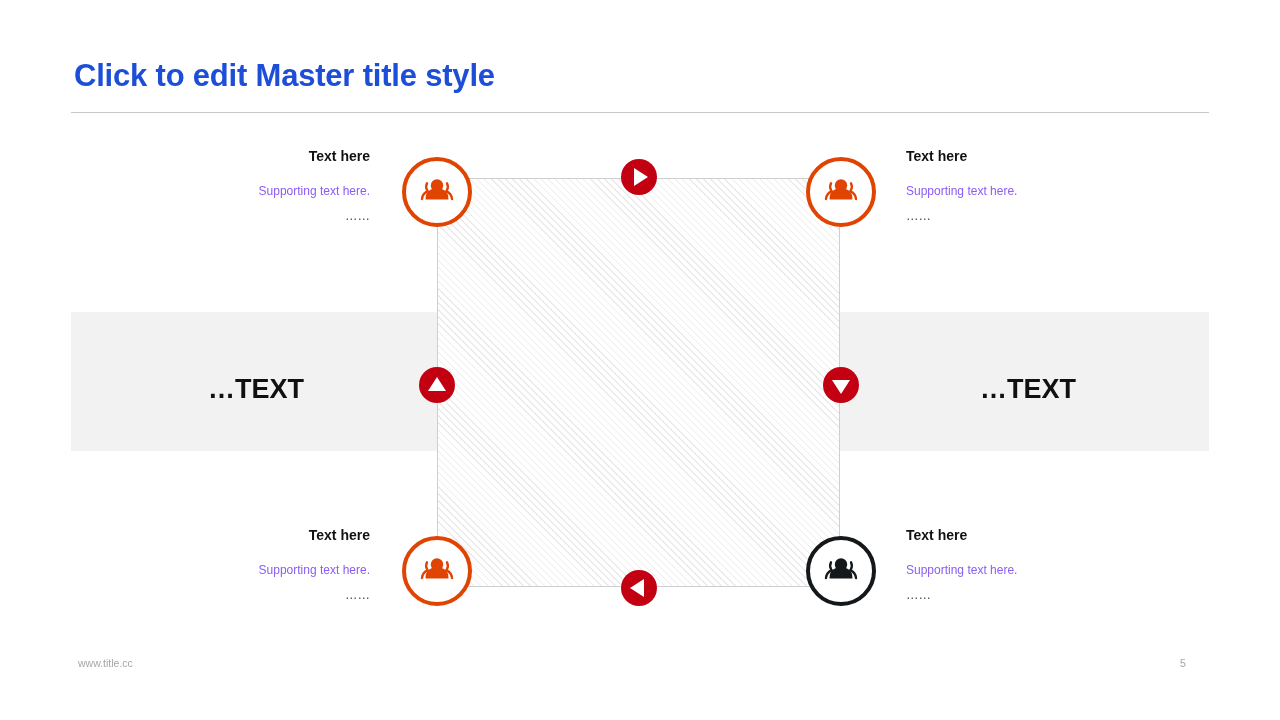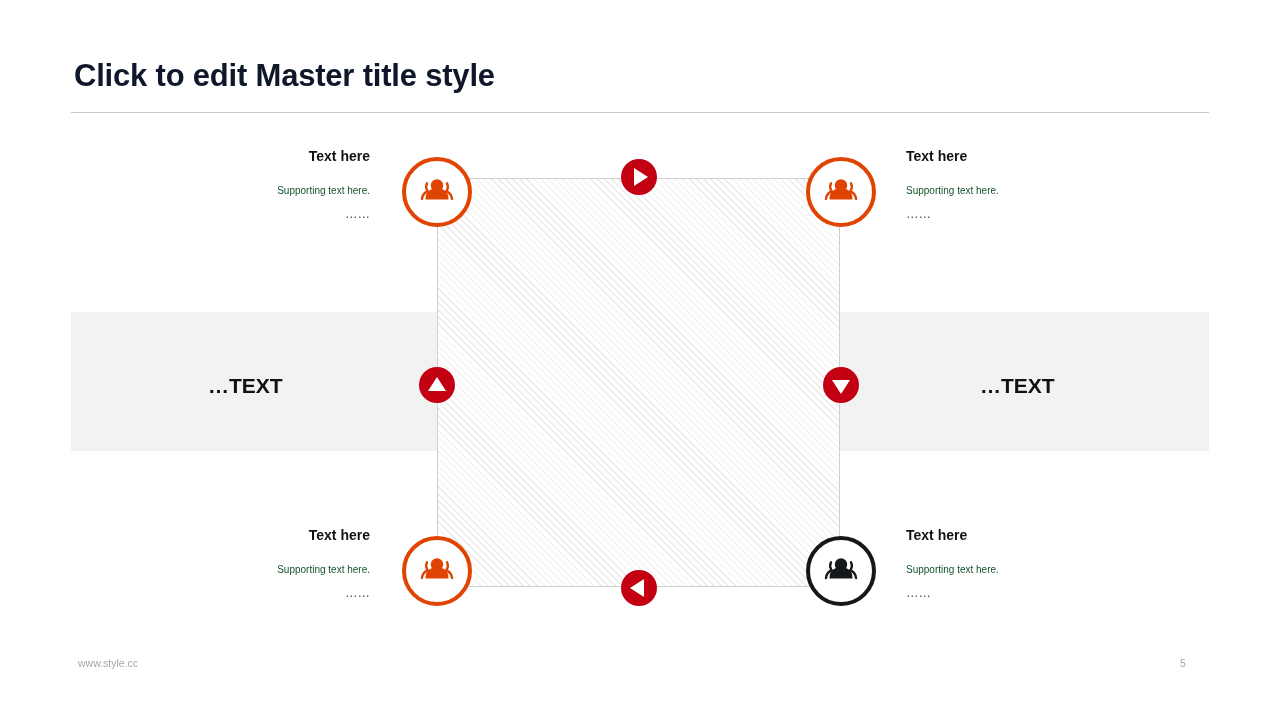--- a/index.html
+++ b/index.html
@@ -19,21 +19,21 @@
 
   
   #slide-title {
     position: absolute;
     left: 74px;
     top: 58px;
     width: 1130px;
     font-size: 31px;
     font-weight: bold;
     letter-spacing: -0.2px;
-    color: #0f172a;
+    color: #1d4ed8;
     white-space: nowrap;
   }
   #title-rule {
     position: absolute;
     left: 71px;
     top: 112px;
     width: 1138px;
     height: 1px;
     background: #c9c9c9;
   }
@@ -133,36 +133,36 @@
   .node-text.align-right { text-align: right; }
   .node-text.align-left  { text-align: left; }
 
   .node-heading {
     font-size: 14px;
     font-weight: bold;
     color: #111111;
     line-height: 1.2;
   }
   .node-sub {
-    font-size: 10px;
-    color: #14532d;
+    font-size: 12px;
+    color: #8b5cf6;
     margin-top: 19px;
     line-height: 1.3;
   }
   .node-dots {
     font-size: 12.5px;
     color: #444444;
     margin-top: 10px;
     letter-spacing: 0px;
   }
 
   
   .side-text {
     position: absolute;
-    font-size: 21px;
+    font-size: 27px;
     font-weight: bold;
     color: #111111;
     z-index: 4;
     white-space: nowrap;
   }
 
   
   #footer-url {
     position: absolute;
     left: 78px;
@@ -269,14 +269,14 @@
 <div class="arrow-marker" style="left:823px; top:367px;">
   <span class="tri tri-down"></span>
 </div>
 <div class="arrow-marker" style="left:621px; top:570px;">
   <span class="tri tri-left"></span>
 </div>
 
 <div class="side-text" style="left:208px; top:374px;">…TEXT</div>
 <div class="side-text" style="left:980px; top:374px;">…TEXT</div>
 
-<div id="footer-url">www.style.cc</div>
+<div id="footer-url">www.title.cc</div>
 <div id="footer-page">5</div>
 
 </body></html>

